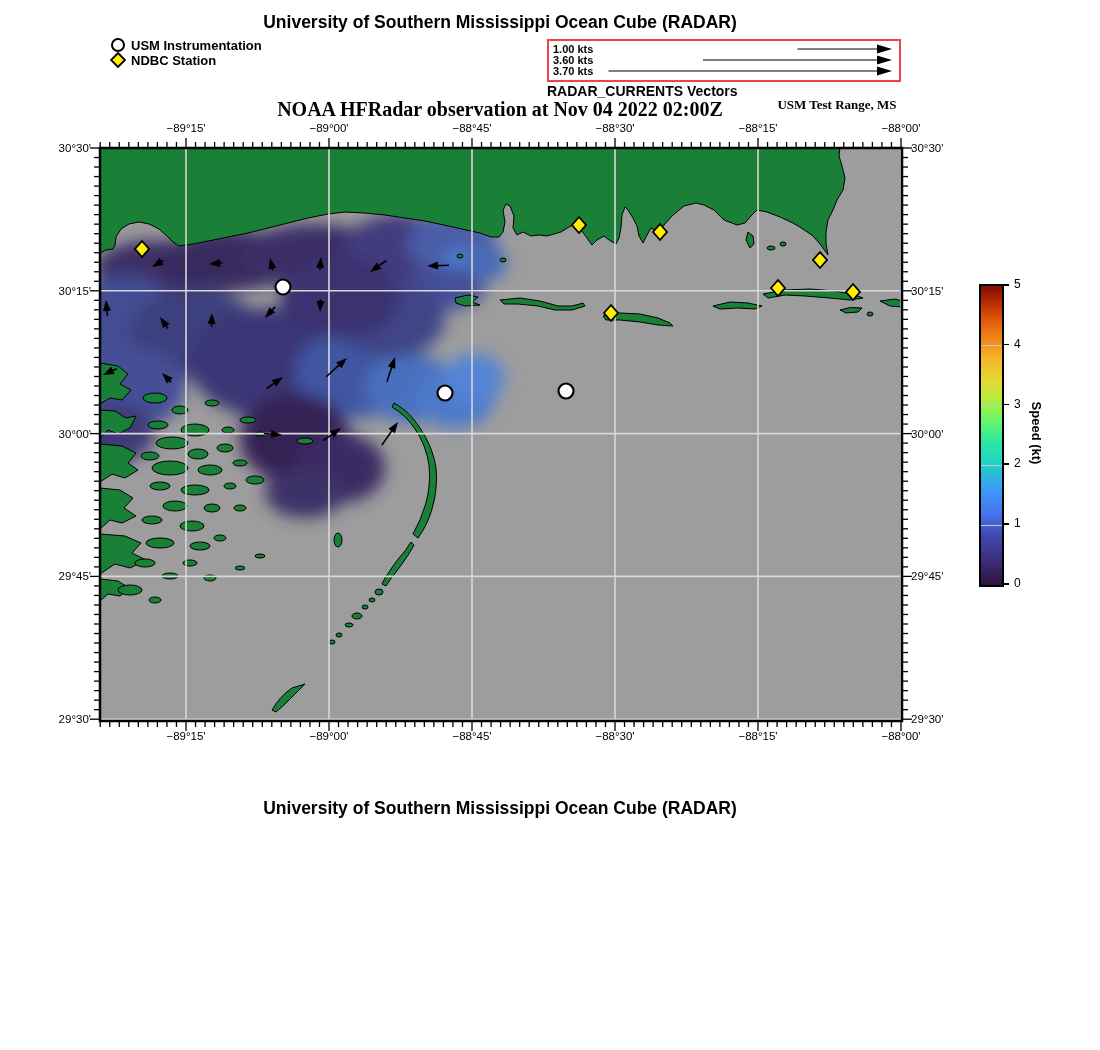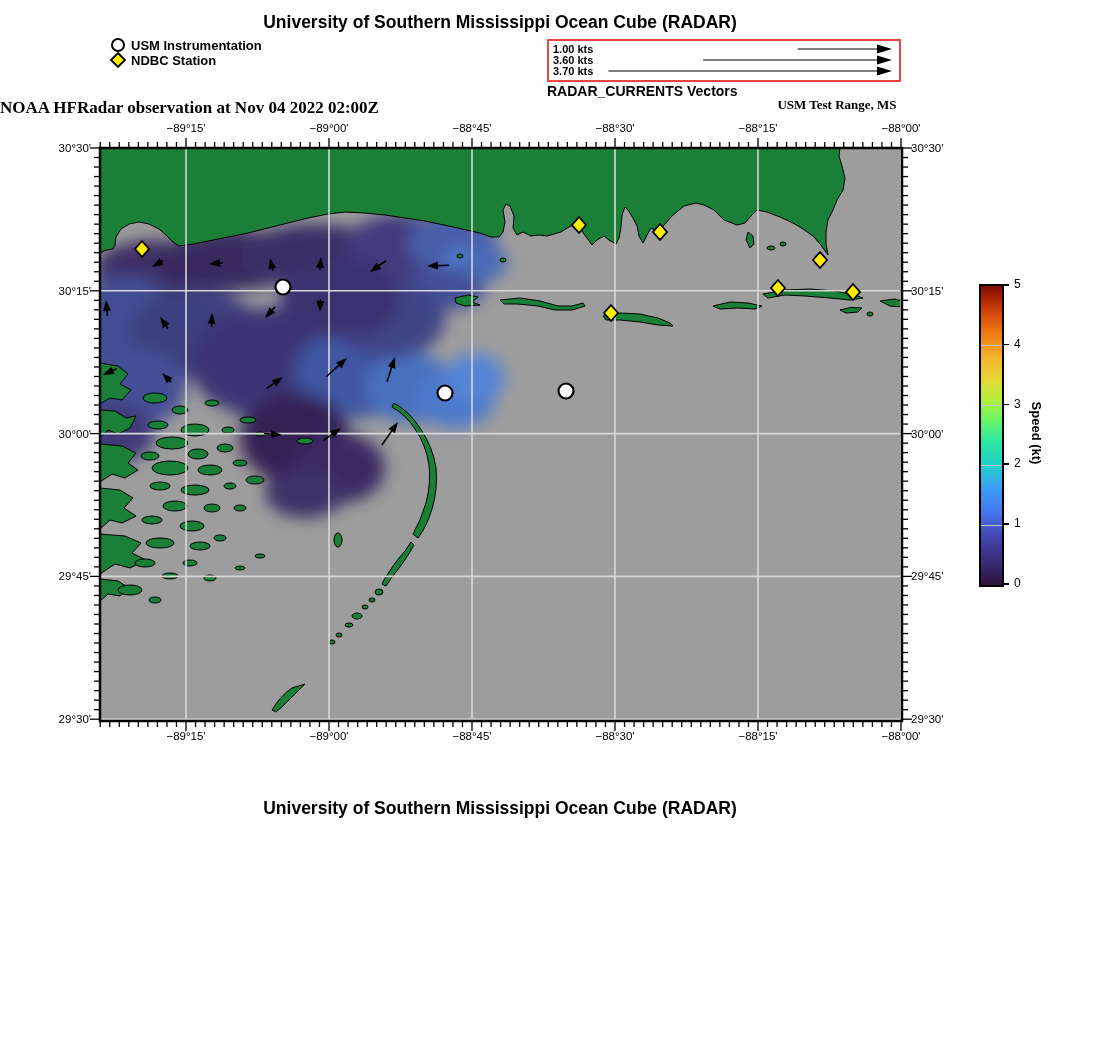--- a/index.html
+++ b/index.html
@@ -9,22 +9,22 @@
   #title-top{top:12px;}
   #title-bottom{top:798px;}
   .legend-row{position:absolute;left:110px;display:flex;align-items:center;gap:4px;
               font-size:13px;font-weight:bold;}
   #legend-usm{top:37px;align-items:flex-end;}
   #legend-ndbc{top:52px;text-align:right;}
   .legend-icon{width:17px;height:16px;flex:0 0 auto;}
   #vector-box{position:absolute;left:547px;top:39px;width:350px;height:39px;border:2px solid #ef4444;background:#fff;}
   .vk-label{position:absolute;left:4px;font-size:11px;font-weight:bold;line-height:11px;}
   #vector-caption{position:absolute;left:547px;top:83px;font-size:14px;font-weight:bold;}
-  #subtitle{position:absolute;left:0;top:98px;width:1000px;text-align:left;
-            font-family:"Liberation Serif",serif;font-size:17px;font-weight:bold;}
+  #subtitle{position:absolute;left:0;top:98px;width:1000px;text-align:center;
+            font-family:"Liberation Serif",serif;font-size:20px;font-weight:bold;}
   #region-label{position:absolute;left:771px;top:97px;width:132px;text-align:center;
             font-family:"Liberation Serif",serif;font-size:13px;font-weight:bold;}
   #map-wrap{position:absolute;left:100px;top:148px;width:910px;height:573px;}
   #map-svg{position:absolute;left:0;top:0;overflow:visible;}
   .tick-label{position:absolute;font-size:11.5px;color:#000;white-space:nowrap;}
   .xlab{transform:translateX(-50%);}
   .ylab-l{transform:translate(-100%,-50%);}
   .ylab-r{transform:translateY(-50%);}
   #colorbar{position:absolute;left:979px;top:284px;width:21px;height:299px;border:2px solid #000;}
   #cb-grad{position:absolute;left:0;top:0;width:100%;height:100%;}

